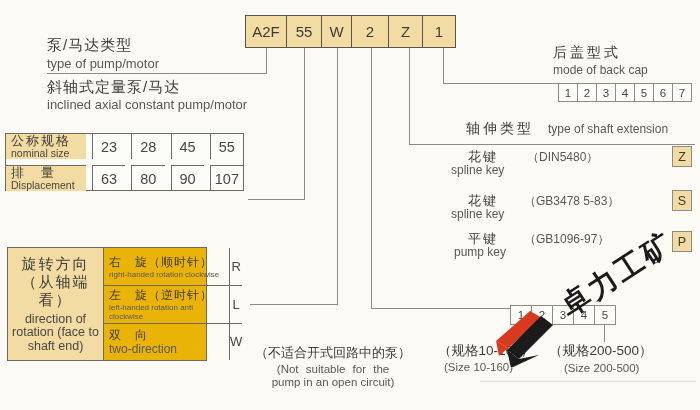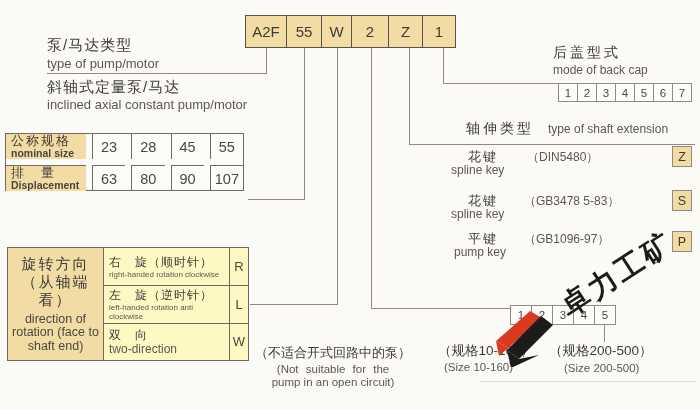--- a/index.html
+++ b/index.html
@@ -47,27 +47,27 @@
     display:grid; grid-template-columns:80px 1fr 1fr 1fr 1fr; grid-template-rows:1fr 1fr;gap:6px;
   }
   .ntable > div {
     box-sizing:border-box; border-left:1px solid #6e6b64; border-top:1px solid #6e6b64;
     display:flex; flex-direction:column; align-items:center; justify-content:center;
   }
   .ntable > .nb-l { border-left:none; }
   .ntable > .nb-t { border-top:none; }
   .ntable .hd { background:#f2dca4; align-items:flex-start; padding-left:5px; }
   .ntable .hd .l1 { font-size:13px; letter-spacing:2px; color:#3f3c37; line-height:14px; }
-  .ntable .hd .l2 { font-size:10.5px; color:#4a4741; line-height:11px;font-weight:bold; }
+  .ntable .hd .l2 { font-size:10.5px; color:#4a4741; line-height:11px; }
   .ntable .val { font-size:14.5px; color:#4a4741; }
 
   
   .rtable {
-    position:absolute; left:7px; top:247px; width:242px; height:114px;
-    box-sizing:border-box; border:1px solid #6e6b64; background:#fef9c3;
+    position:absolute; left:7px; top:247px; width:200px; height:114px;
+    box-sizing:border-box; border:1px solid #6e6b64; background:#eab308;
     display:grid; grid-template-columns:95px 126px 1fr; grid-template-rows:1fr 1fr 1fr;
   }
   .rtable > div { box-sizing:border-box; border-left:1px solid #6e6b64; border-top:1px solid #6e6b64; }
   .rtable > .nb-l { border-left:none; }
   .rtable > .nb-t { border-top:none; }
   .rtable .rhd {
     grid-row:1 / 4; background:#f2dca4; text-align:center;
     display:flex; flex-direction:column; justify-content:center;
   }
   .rtable .rhd .l1 { font-size:15px; letter-spacing:2px; color:#3f3c37; line-height:18px; }

